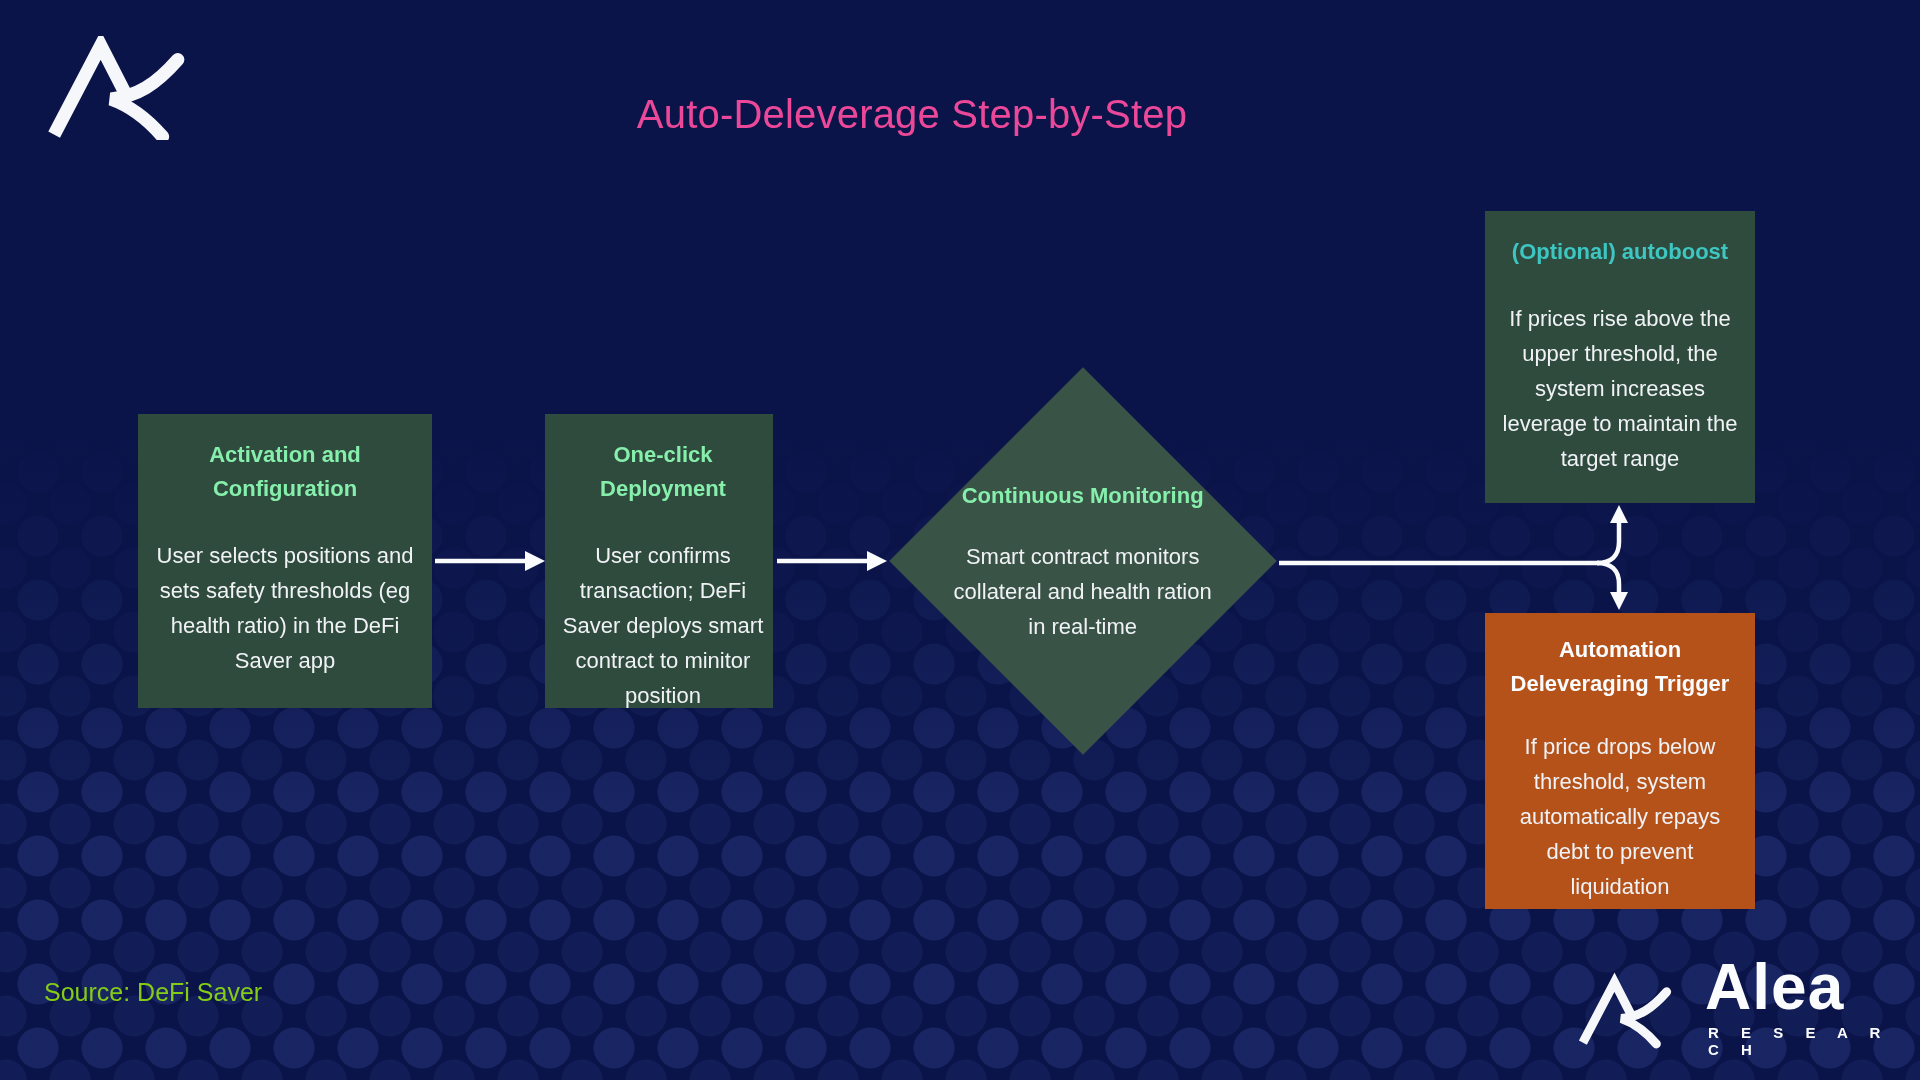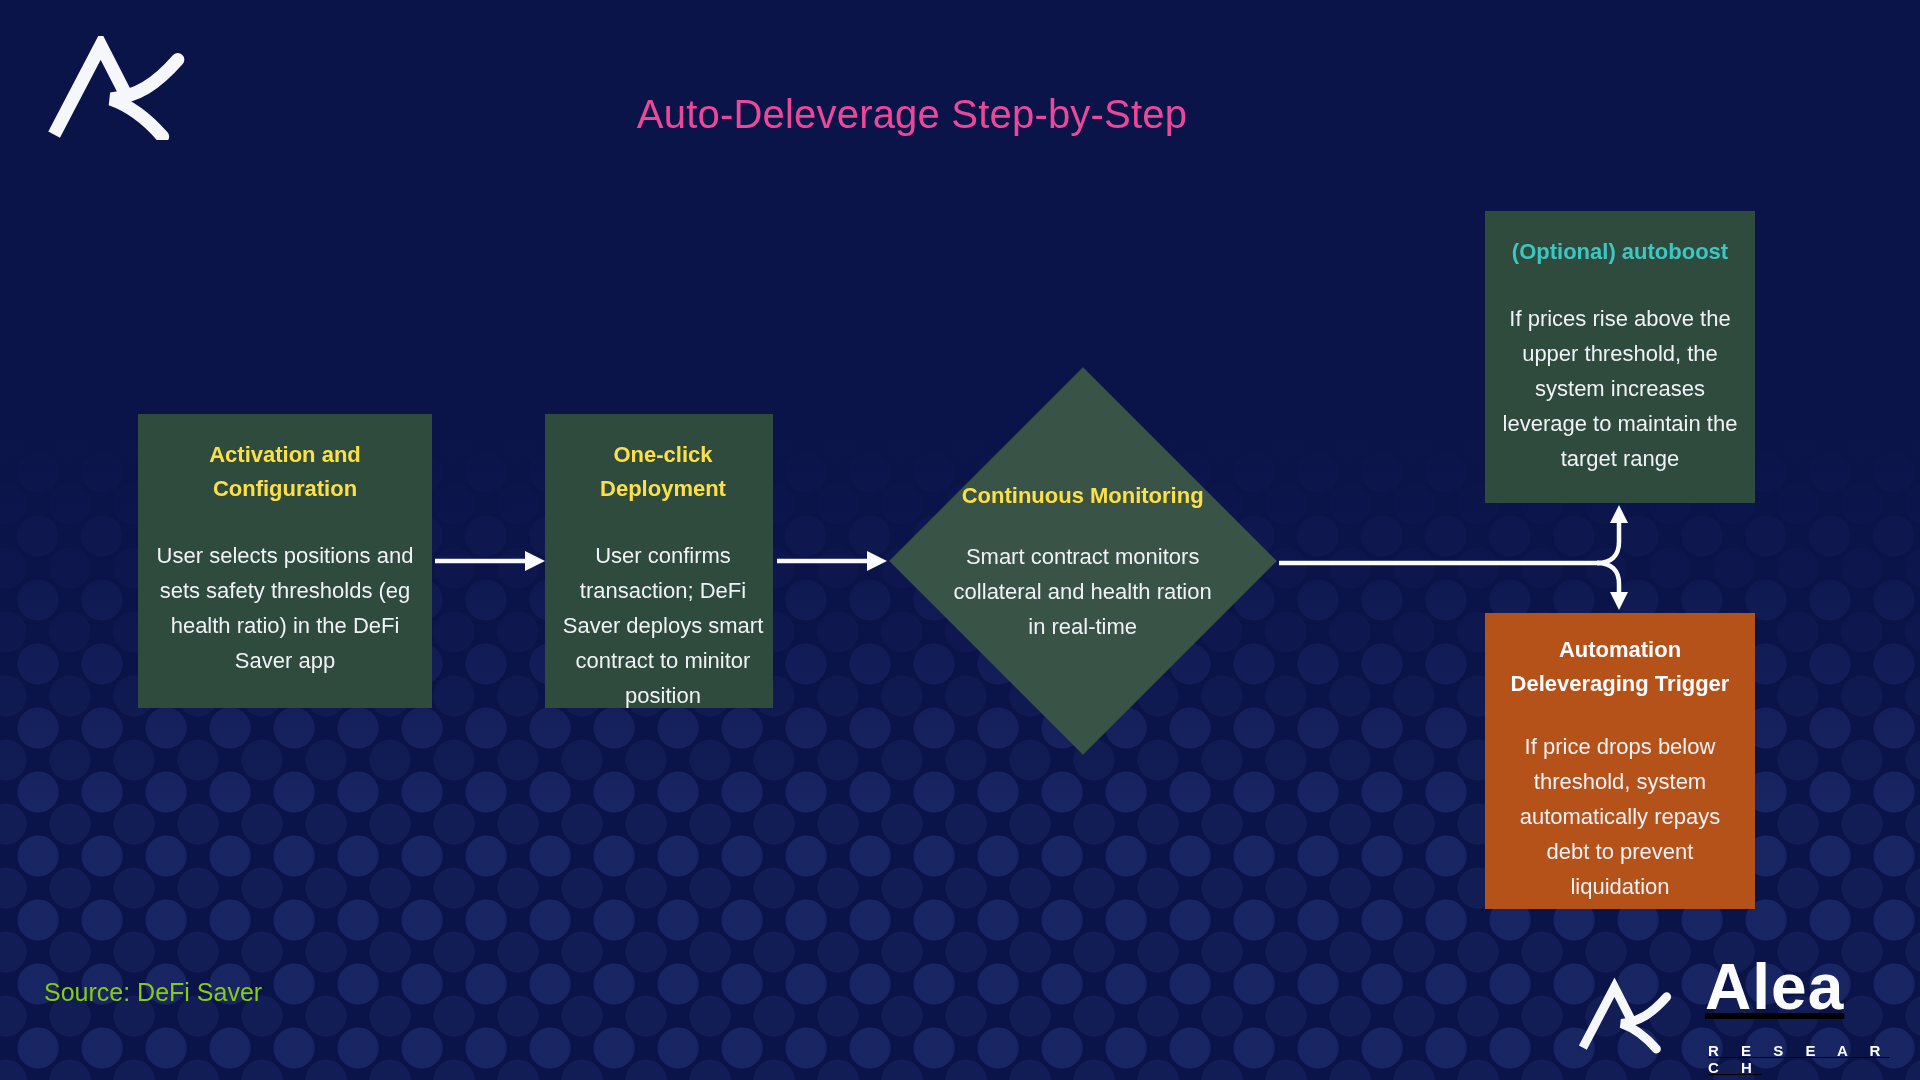--- a/index.html
+++ b/index.html
@@ -27,21 +27,21 @@
     font-size:40px;font-weight:500;color:#ec4899;letter-spacing:0.2px;
   }
 
   .node{
     position:absolute;z-index:2;box-sizing:border-box;text-align:center;
     padding:24px 16px 18px 16px;
   }
   .node-rect-green{background:#2F4B3E;}
   .node-rect-orange{background:#B5521A;}
   .node-title{font-size:22px;font-weight:700;line-height:34px;margin-bottom:32px;}
-  .t-green{color:#fde047;}
+  .t-green{color:#86efac;}
   .t-teal{color:#3EC7C2;}
   .t-white{color:#FBFCFE;}
   .node-body{font-size:22px;line-height:35px;color:#F0F2F6;}
 
   .diamond{
     position:absolute;left:946px;top:424px;width:274px;height:274px;z-index:2;
     background:#3A5347;transform:rotate(45deg);
     display:flex;align-items:center;justify-content:center;
   }
   .diamond-inner{
@@ -49,25 +49,25 @@
   }
   .diamond-inner .node-title{margin-bottom:26px;}
 
   .arrow-svg{position:absolute;z-index:2;overflow:visible;}
 
   .source-note{
     position:absolute;left:44px;top:978px;z-index:2;
     font-size:25px;color:#84cc16;
   }
 
-  .brand-footer{position:absolute;left:1576px;top:956px;z-index:2;display:flex;align-items:center;text-decoration:underline;}
+  .brand-footer{position:absolute;left:1576px;top:956px;z-index:2;display:flex;align-items:flex-end;}
   .brand-mark{display:block;}
   .brand-text{margin-left:26px;padding-top:2px;}
   .brand-name{font-size:64px;font-weight:600;color:#FBFCFE;line-height:58px;letter-spacing:1px;}
-  .brand-sub{font-size:15px;font-weight:700;color:#FBFCFE;letter-spacing:9px;margin-top:26px;margin-left:3px;}
+  .brand-sub{font-size:15px;font-weight:700;color:#FBFCFE;letter-spacing:9px;margin-top:8px;margin-left:3px;}
   .logo-topleft{position:absolute;left:44px;top:36px;z-index:2;}
 </style>
 </head>
 <body>
 
 <div class="stage">
 
   <div class="dots"></div>
   <div class="dots-fade"></div>
 

